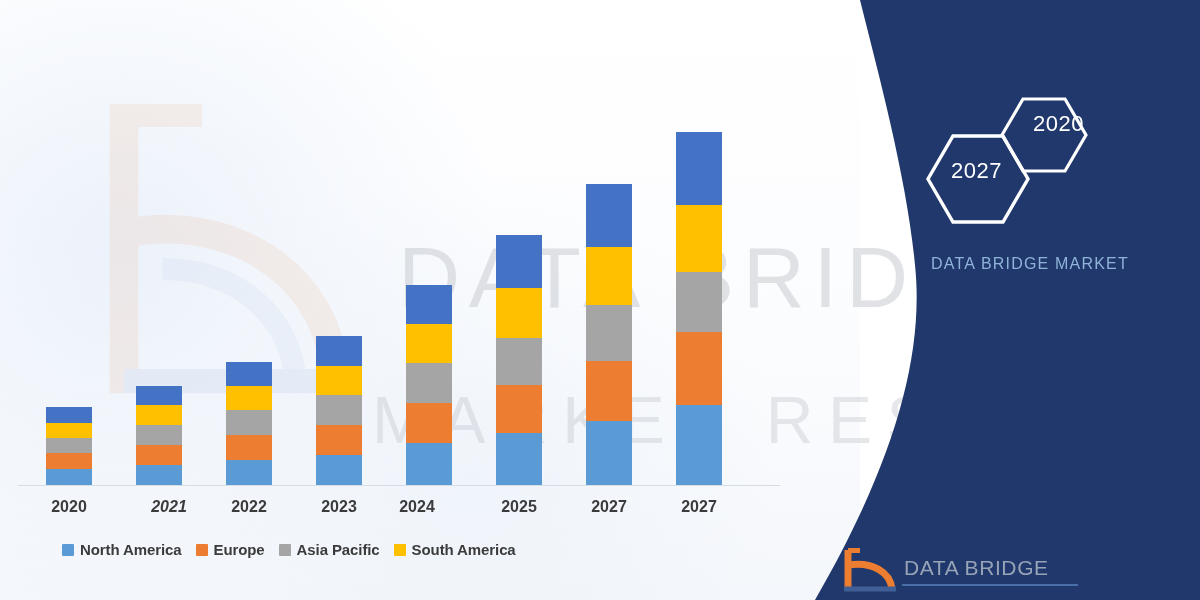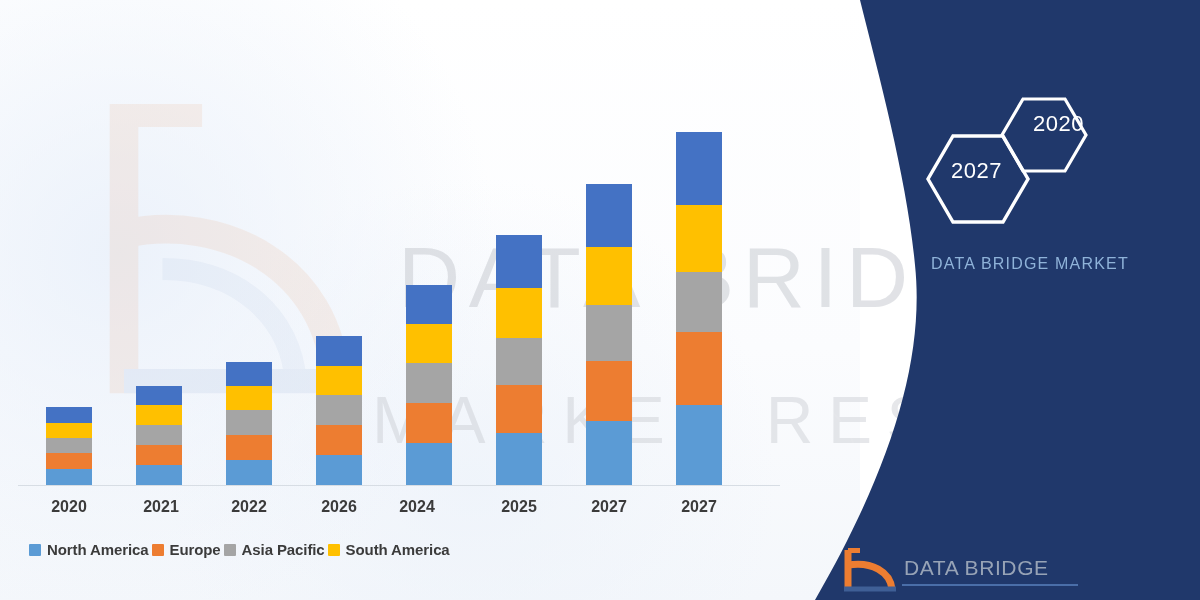--- a/index.html
+++ b/index.html
@@ -68,22 +68,22 @@
     position:absolute;left:0;top:498px;width:800px;height:30px;
   }
   .xlab{
     position:absolute;width:90px;text-align:center;
     font-size:16px;font-weight:700;color:#3b3b3b;
     font-family:"Liberation Sans", sans-serif;
   }
 
   
   .legend{
-    position:absolute;left:29px;top:541px;
-    display:flex;align-items:center;gap:3px;
+    position:absolute;left:62px;top:541px;
+    display:flex;align-items:center;gap:14px;
     white-space:nowrap;
   }
   .lg-item{display:flex;align-items:center;gap:6px;}
   .lg-swatch{width:12px;height:12px;display:inline-block;border-radius:1px;}
   .lg-text{font-size:15px;font-weight:700;color:#3b3b3b;letter-spacing:-.1px;}
 
   
   .hexwrap{position:absolute;left:915px;top:95px;width:200px;height:140px;}
   .hex-label{
     position:absolute;
@@ -218,23 +218,23 @@
         <div class="bar" style="left: 676px; width: 46px;">
           <div class="seg" title="Middle East and Africa 2027: 73" style="height: 73px; background: rgb(68, 114, 196);"></div>
           <div class="seg" title="South America 2027: 67" style="height: 67px; background: rgb(255, 192, 0);"></div>
           <div class="seg" title="Asia Pacific 2027: 60" style="height: 60px; background: rgb(165, 165, 165);"></div>
           <div class="seg" title="Europe 2027: 73" style="height: 73px; background: rgb(237, 125, 49);"></div>
           <div class="seg" title="North America 2027: 80" style="height: 80px; background: rgb(91, 155, 213);"></div>
         </div>
       </div>
     <div class="xlabels" id="xlabels">
         <div class="xlab" style="left: 24px;">2020</div>
-        <div class="xlab" style="left: 116px;">2021</div>
+        <div class="xlab" style="left: 124px; font-style: italic;">2021</div>
         <div class="xlab" style="left: 204px;">2022</div>
-        <div class="xlab" style="left: 294px;">2026</div>
+        <div class="xlab" style="left: 294px;">2023</div>
         <div class="xlab" style="left: 372px;">2024</div>
         <div class="xlab" style="left: 474px; text-align: center;">2025</div>
         <div class="xlab" style="left: 564px;">2027</div>
         <div class="xlab" style="left: 654px;">2027</div>
       </div>
   </div>
 
   <div class="legend" id="legend">
       <div class="lg-item">
         <span class="lg-swatch" style="background: rgb(91, 155, 213);"></span>

